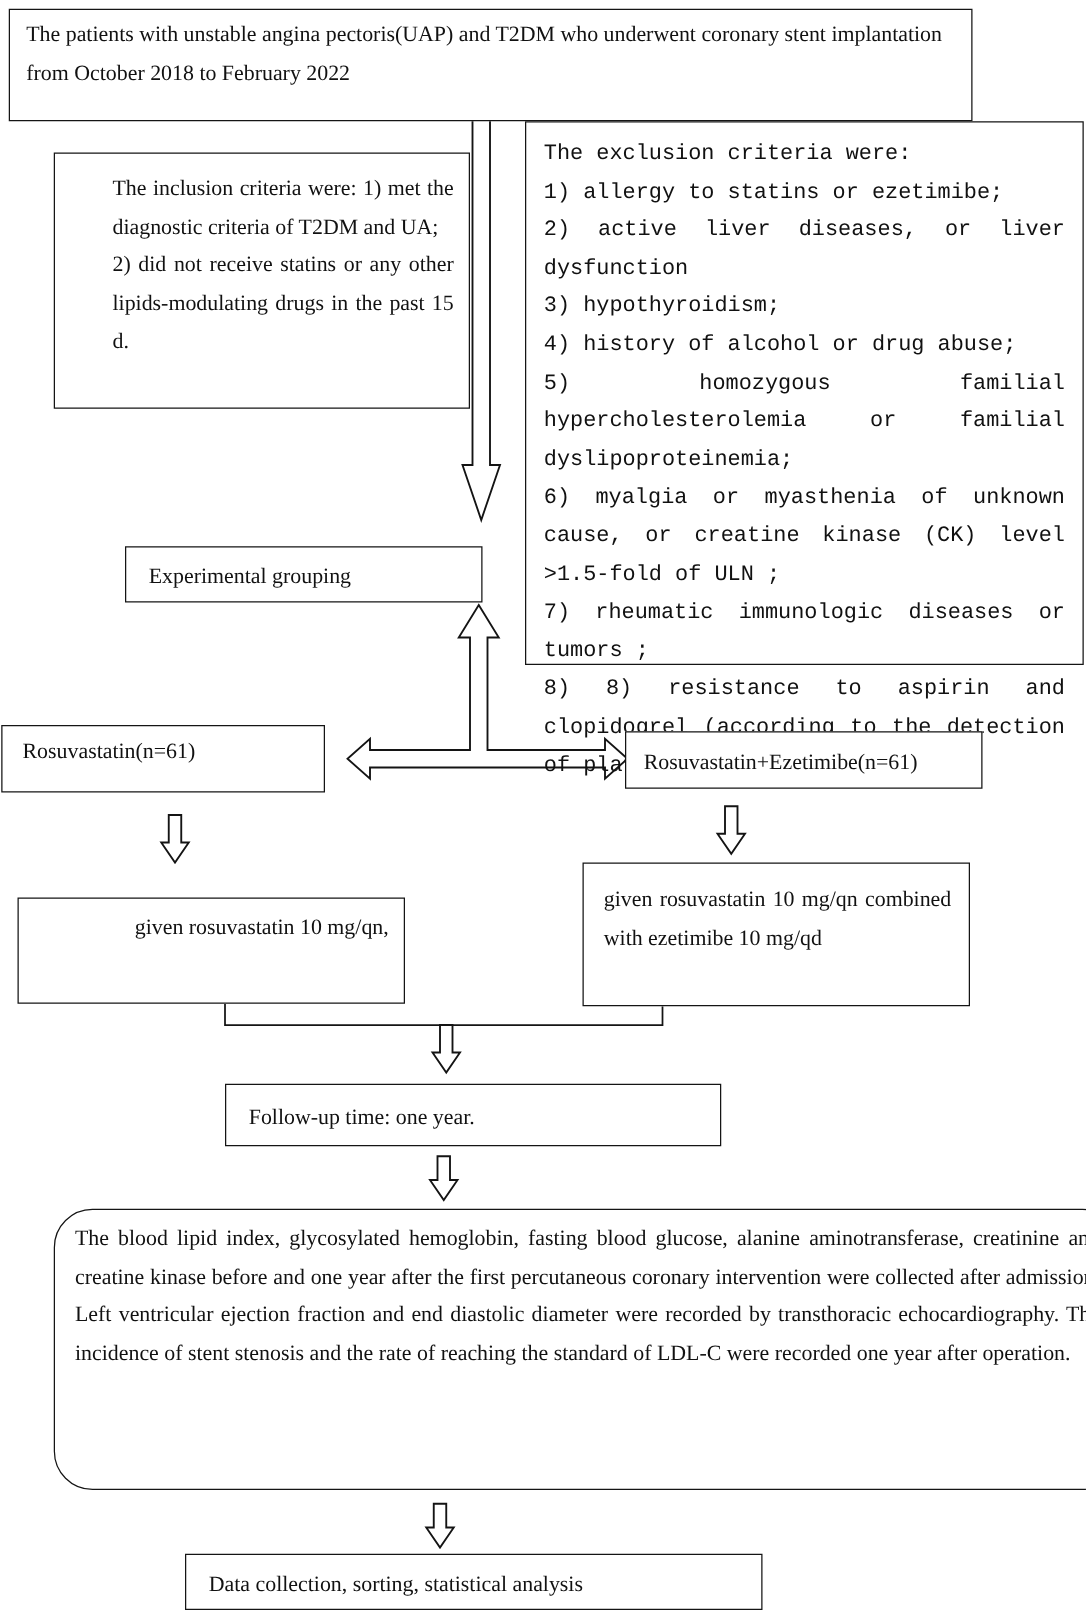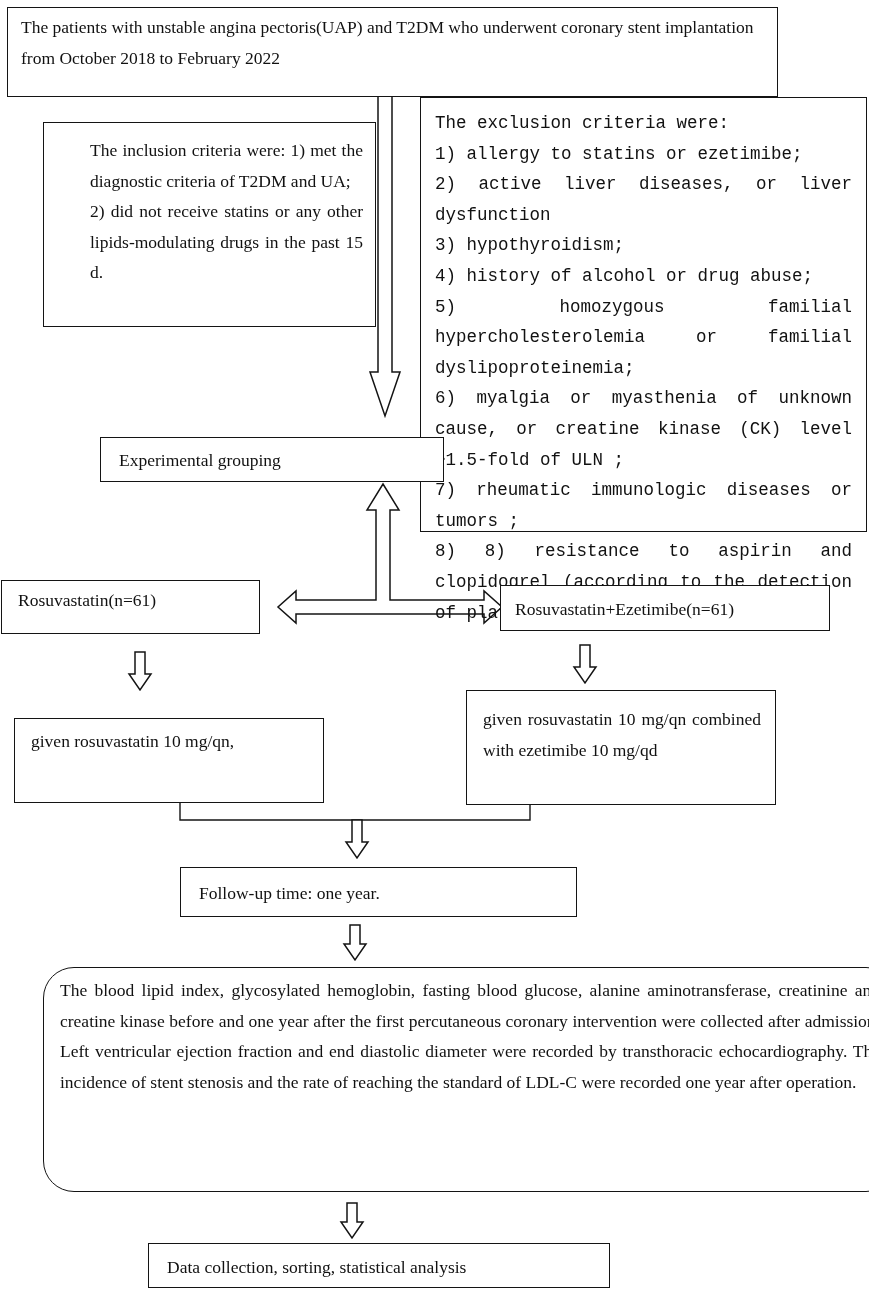--- a/index.html
+++ b/index.html
@@ -25,24 +25,24 @@
     background: #ffffff;
     font-size: 17.5px;
     line-height: 30.5px;
   }
   .justify { text-align: justify; margin-left: 36px; }
   .box p { margin: 0; }
 
   #top-box        { left: 7px;   top: 7px;    width: 771px; height: 90px;  padding: 4px 13px 0 13px; }
   #inclusion-box  { left: 7px;   top: 122px;  width: 333px; height: 205px; padding: 12px 12px 0 46px; }
   #exclusion-box  { left: 420px; top: 97px;   width: 447px; height: 435px; padding: 10px 14px 0 14px; line-height: 30.6px; font-family: Liberation Mono, monospace; }
-  #grouping-box   { left: 100px; top: 437px;  width: 344px; height: 45px;  padding: 7px 17px 0 18px; }
+  #grouping-box   { left: 100px; top: 437px;  width: 286px; height: 45px;  padding: 7px 17px 0 18px; }
   #arm-left-box   { left: 1px;   top: 580px;  width: 259px; height: 54px;  padding: 4px 8px 0 16px; }
-  #arm-right-box  { left: 500px; top: 585px;  width: 330px; height: 46px;  padding: 8px 8px 0 14px; }
-  #treat-left-box { left: 14px;  top: 718px;  width: 310px; height: 85px;  padding: 7px 12px 0 16px; }
+  #arm-right-box  { left: 500px; top: 585px;  width: 286px; height: 46px;  padding: 8px 8px 0 14px; }
+  #treat-left-box { left: 14px;  top: 718px;  width: 310px; height: 85px;  padding: 7px 12px 0 16px; text-align: right; }
   #treat-right-box{ left: 430px; top: 690px;  width: 310px; height: 115px; padding: 13px 14px 0 16px; }
   #followup-box   { left: 180px; top: 867px;  width: 397px; height: 50px;  padding: 10px 8px 0 18px; }
   #outcomes-box   { left: 7px;   top: 967px;  width: 854px; height: 225px; padding: 7px 16px 0 16px; border-radius: 31px; }
   #final-box      { left: 148px; top: 1243px; width: 462px; height: 45px;  padding: 8px 8px 0 18px; }
 
   .arrow-shape { fill: #ffffff; stroke: #141414; stroke-width: 1.5; }
   .connector   { fill: none; stroke: #141414; stroke-width: 1.4; }
 </style>
 </head>
 <body>

